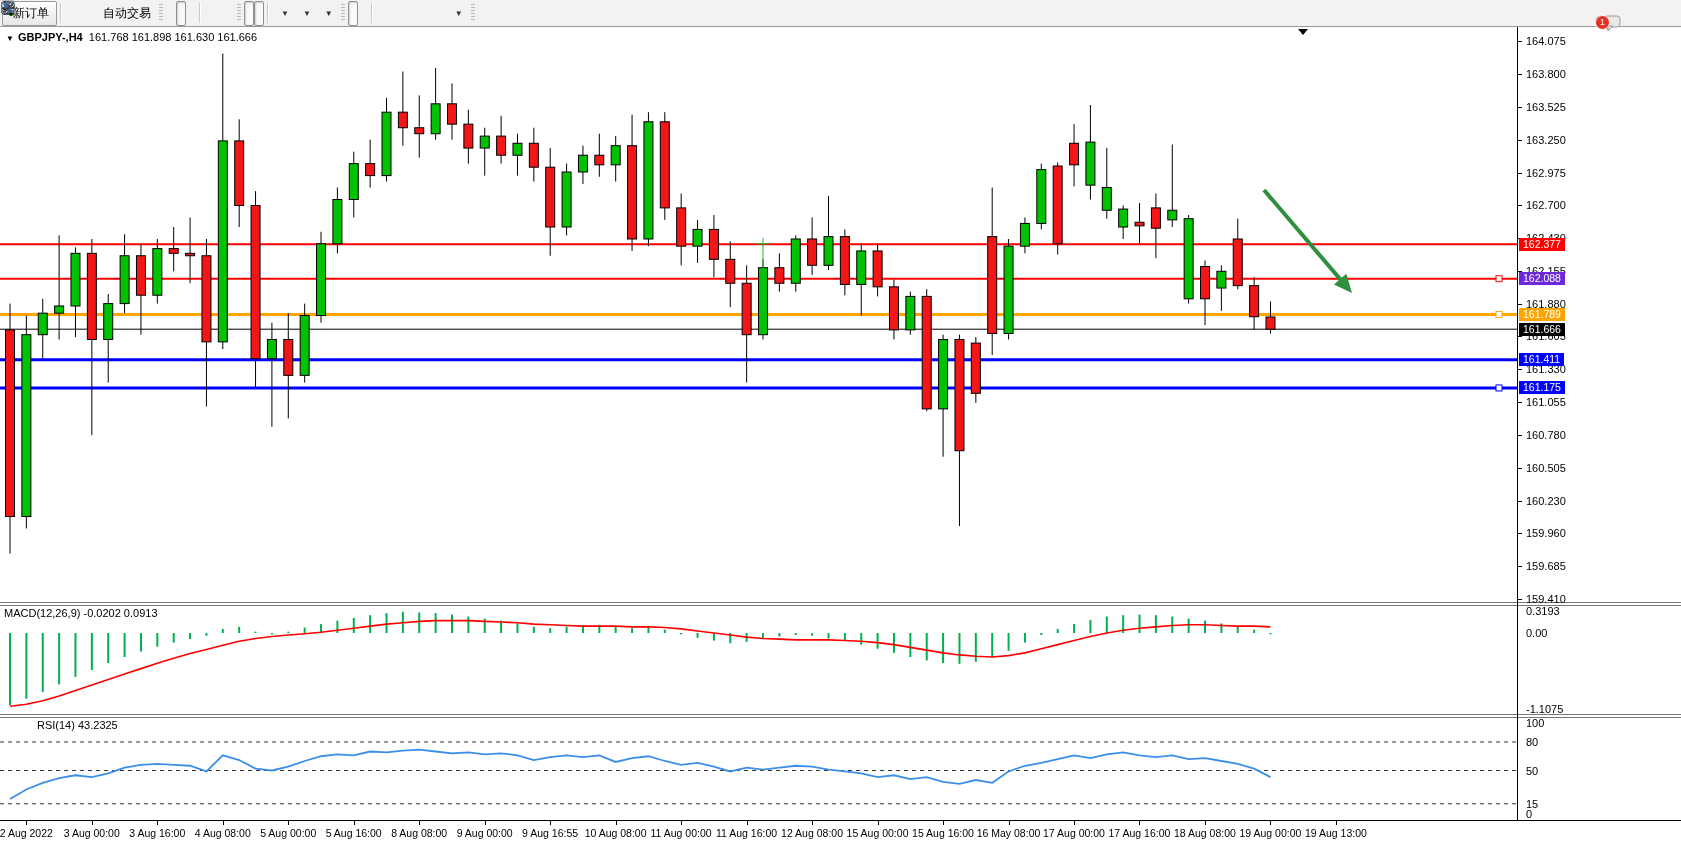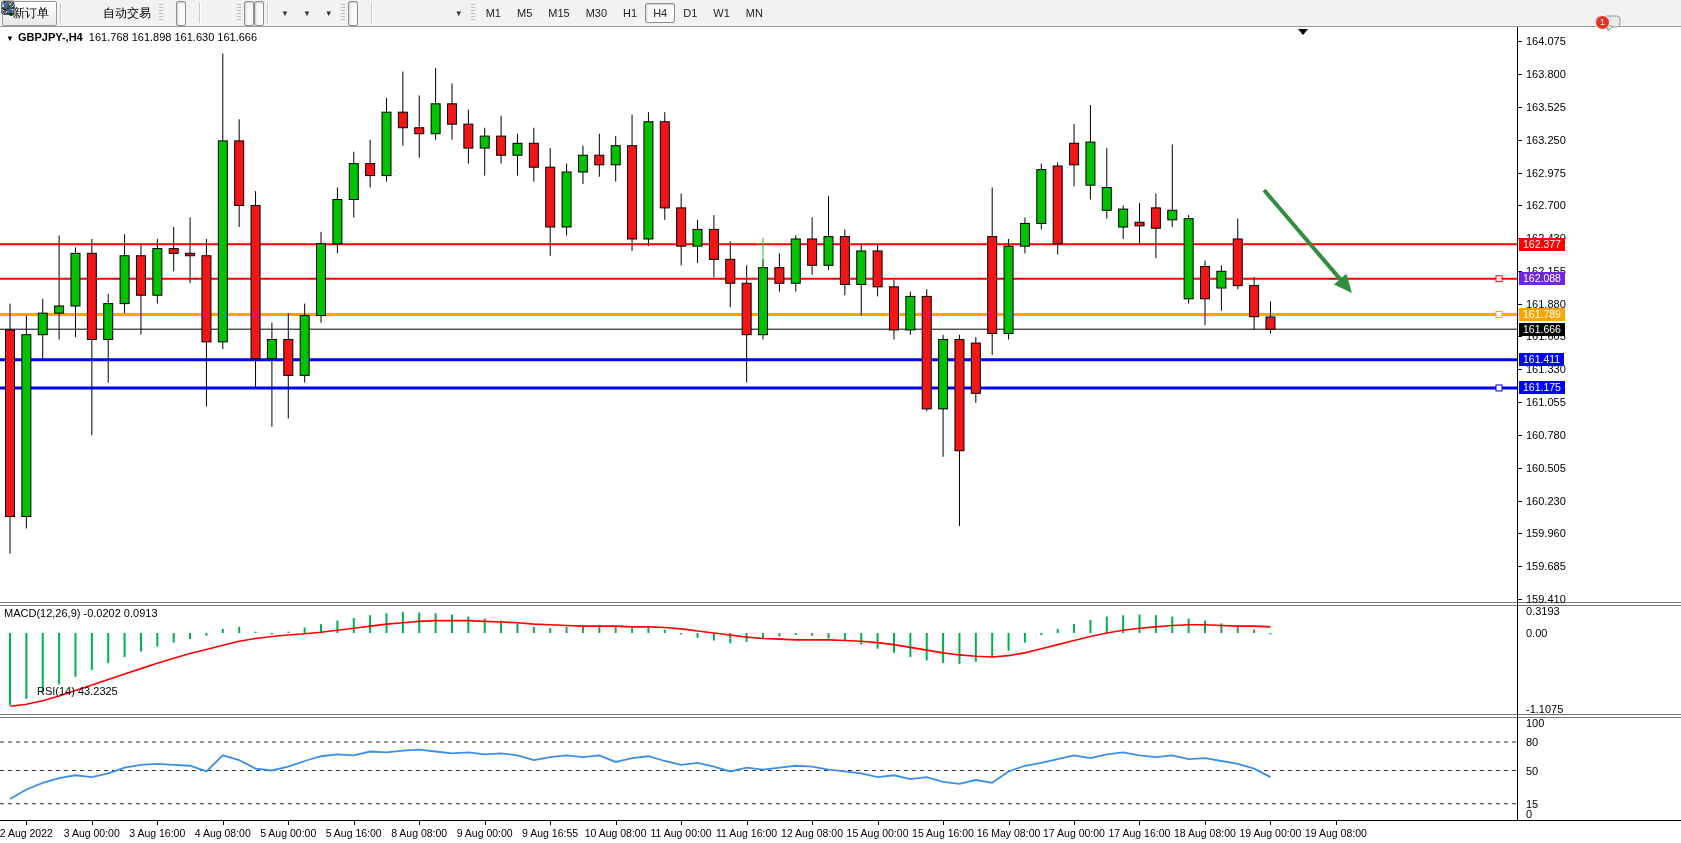--- a/index.html
+++ b/index.html
@@ -296,31 +296,20 @@
           <span style="display:flex">
             <svg width="16" height="16" viewBox="0 0 16 16">
               <polygon points="3,3 9,5 5,9" fill="#3a6ea5"></polygon>
               <polygon points="13,13 7,11 11,7" fill="#3a6ea5"></polygon>
             </svg>
           </span>
           <span class="caret">▼</span>
         </div>
       </div>
       <div class="tb-handle"></div>
-      <div class="tb-group">
-        <div class="tf-btn">M1</div>
-        <div class="tf-btn">M5</div>
-        <div class="tf-btn">M15</div>
-        <div class="tf-btn">M30</div>
-        <div class="tf-btn">H1</div>
-        <div class="tf-btn active">H4</div>
-        <div class="tf-btn">D1</div>
-        <div class="tf-btn">W1</div>
-        <div class="tf-btn">MN</div>
-      </div>
       <div class="tb-right">
         <div style="position: relative;">
           <span style="display:flex">
             <svg width="18" height="18" viewBox="0 0 18 18">
               <circle cx="8" cy="7" r="4.5" fill="none" stroke="#3a6ea5" stroke-width="2"></circle>
               <line x1="11.5" y1="10.5" x2="16" y2="15" stroke="#3a6ea5" stroke-width="2.5"></line>
             </svg>
           </span>
         </div>
         <div style="position: relative;">
@@ -612,21 +601,21 @@
   <div class="sepline" style="top:714px;"></div>
 
   <div class="panel" style="top:718px;height:102px;width:1517px;">
     <svg id="rsi-svg" width="1517" height="102">
         <line x1="0" y1="24" x2="1517" y2="24" stroke="#333" stroke-width="1" stroke-dasharray="4 4"></line>
         <line x1="0" y1="52.5" x2="1517" y2="52.5" stroke="#333" stroke-width="1" stroke-dasharray="4 4"></line>
         <line x1="0" y1="85.75" x2="1517" y2="85.75" stroke="#333" stroke-width="1" stroke-dasharray="4 4"></line>
         <polyline points="10,81 26.37,71.5 42.74,64.85 59.11,60.099999999999994 75.48,57.25 91.85000000000001,59.15 108.22,55.349999999999994 124.59,49.65 140.96,46.8 157.33,45.85 173.70000000000002,46.8 190.07000000000002,47.75 206.44,53.449999999999996 222.81,37.3 239.18,42.05 255.55,50.599999999999994 271.92,52.5 288.29,48.699999999999996 304.66,43 321.03000000000003,38.25 337.40000000000003,36.349999999999994 353.77000000000004,37.3 370.14000000000004,33.5 386.51000000000005,34.45 402.88,32.55 419.25,31.599999999999998 435.62,33.5 451.99,35.4 468.36,34.45 484.73,36.349999999999994 501.1,35.4 517.47,37.3 533.84,42.05 550.21,39.199999999999996 566.58,37.3 582.95,39.199999999999996 599.32,37.3 615.69,43.949999999999996 632.0600000000001,40.15 648.4300000000001,38.25 664.8000000000001,43 681.1700000000001,46.8 697.5400000000001,44.9 713.9100000000001,48.699999999999996 730.2800000000001,53.449999999999996 746.6500000000001,49.65 763.0200000000001,51.55 779.3900000000001,49.65 795.76,47.75 812.13,48.699999999999996 828.5,51.55 844.87,53.449999999999996 861.24,55.349999999999994 877.61,59.15 893.98,57.25 910.35,61.05 926.72,59.15 943.09,63.9 959.46,65.8 975.83,62 992.2,64.85 1008.57,53.449999999999996 1024.94,47.75 1041.3100000000002,44.9 1057.68,41.1 1074.05,37.3 1090.42,40.15 1106.79,36.349999999999994 1123.16,34.45 1139.53,37.3 1155.9,39.199999999999996 1172.27,37.3 1188.64,41.1 1205.01,40.15 1221.38,43 1237.75,45.85 1254.1200000000001,50.599999999999994 1270.49,59.15" fill="none" stroke="#3c8fe8" stroke-width="1.8"></polyline>
       </svg>
   </div>
-  <div class="ind-label" style="top:685px;padding-left:33px;">
+  <div class="ind-label" style="top:719px;padding-left:33px;">
     <span>RSI(14)</span> <span>43.2325</span>
   </div>
 
   <div class="plot-border"></div>
   <div class="axis-col" id="axis-col">
       <div class="tick-dash" style="top:14px"></div>
          <div class="tick-label" style="top:8px">164.075</div>
       <div class="tick-dash" style="top:46.898249999997276px"></div>
          <div class="tick-label" style="top:40.898249999997276px">163.800</div>
       <div class="tick-dash" style="top:79.79649999999796px"></div>
@@ -711,15 +700,15 @@
          <div class="time-label" style="left:1008.5px">16 May 08:00</div>
       <div class="time-tick" style="left:1073.98px"></div>
          <div class="time-label" style="left:1073.98px">17 Aug 00:00</div>
       <div class="time-tick" style="left:1139.46px"></div>
          <div class="time-label" style="left:1139.46px">17 Aug 16:00</div>
       <div class="time-tick" style="left:1204.94px"></div>
          <div class="time-label" style="left:1204.94px">18 Aug 08:00</div>
       <div class="time-tick" style="left:1270.42px"></div>
          <div class="time-label" style="left:1270.42px">19 Aug 00:00</div>
       <div class="time-tick" style="left:1335.9px"></div>
-         <div class="time-label" style="left:1335.9px">19 Aug 08:00</div>
+         <div class="time-label" style="left:1335.9px">19 Aug 13:00</div>
     </div>
 </div>
 
 </body></html>

